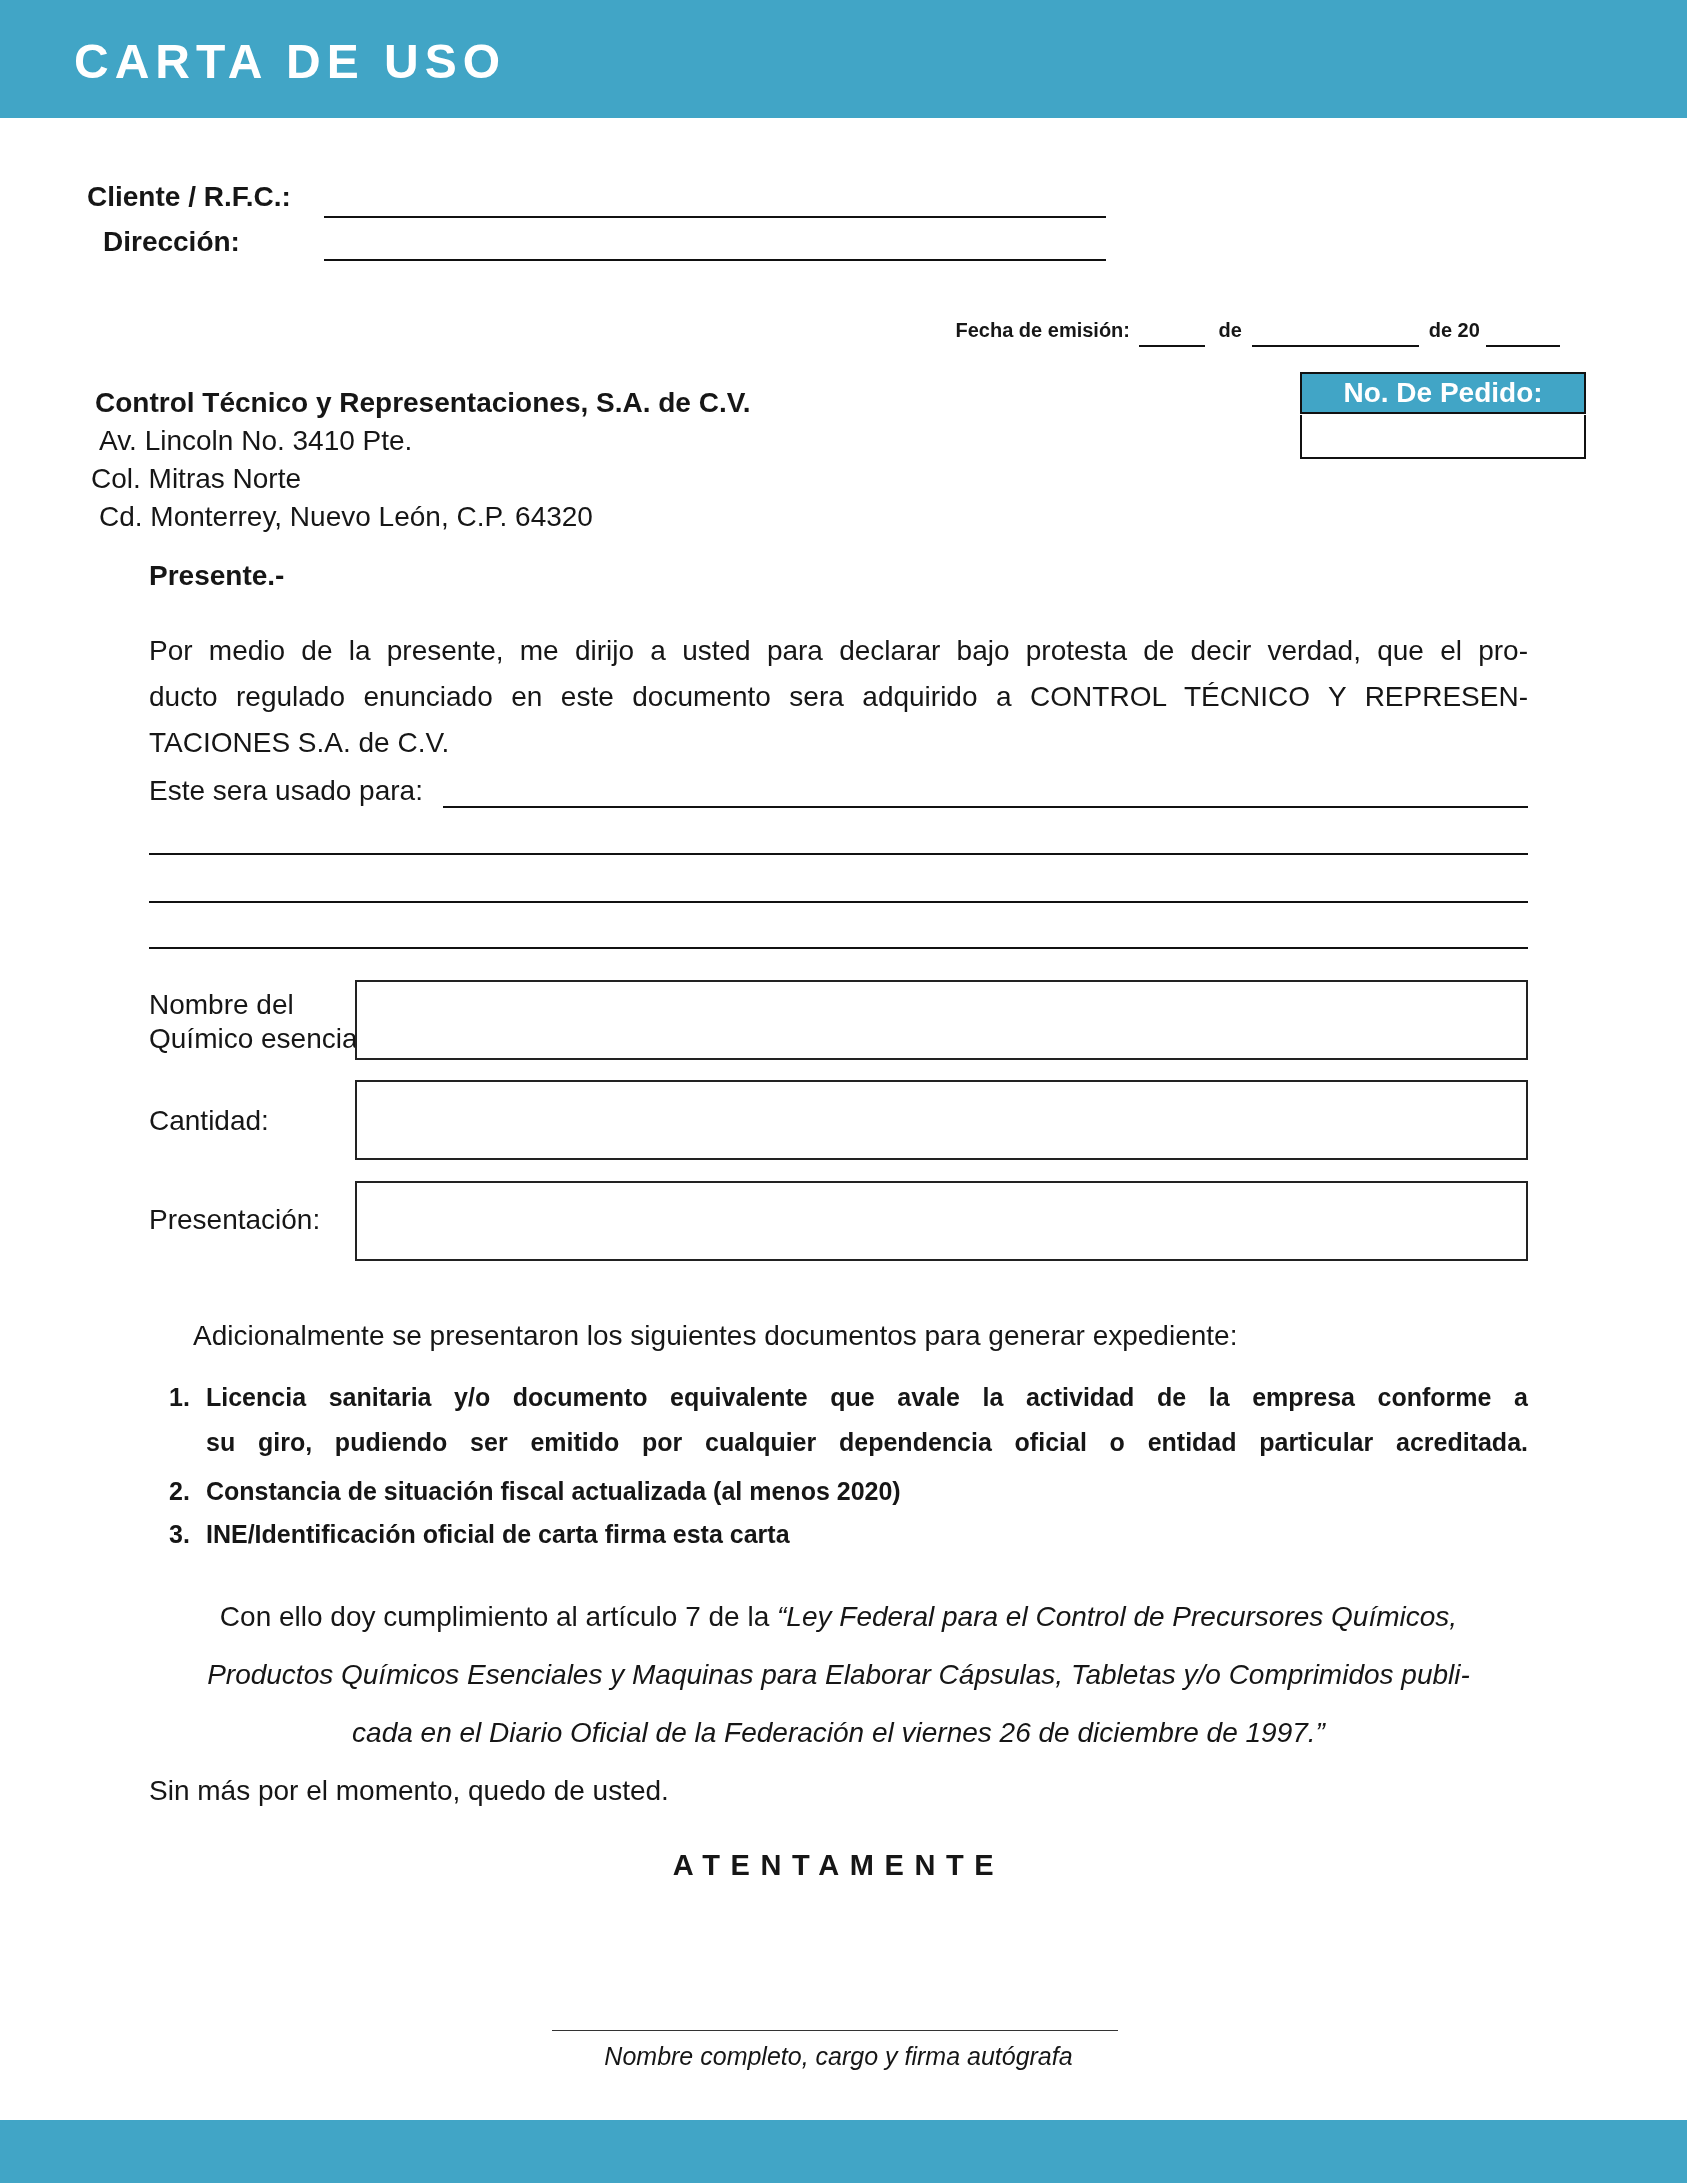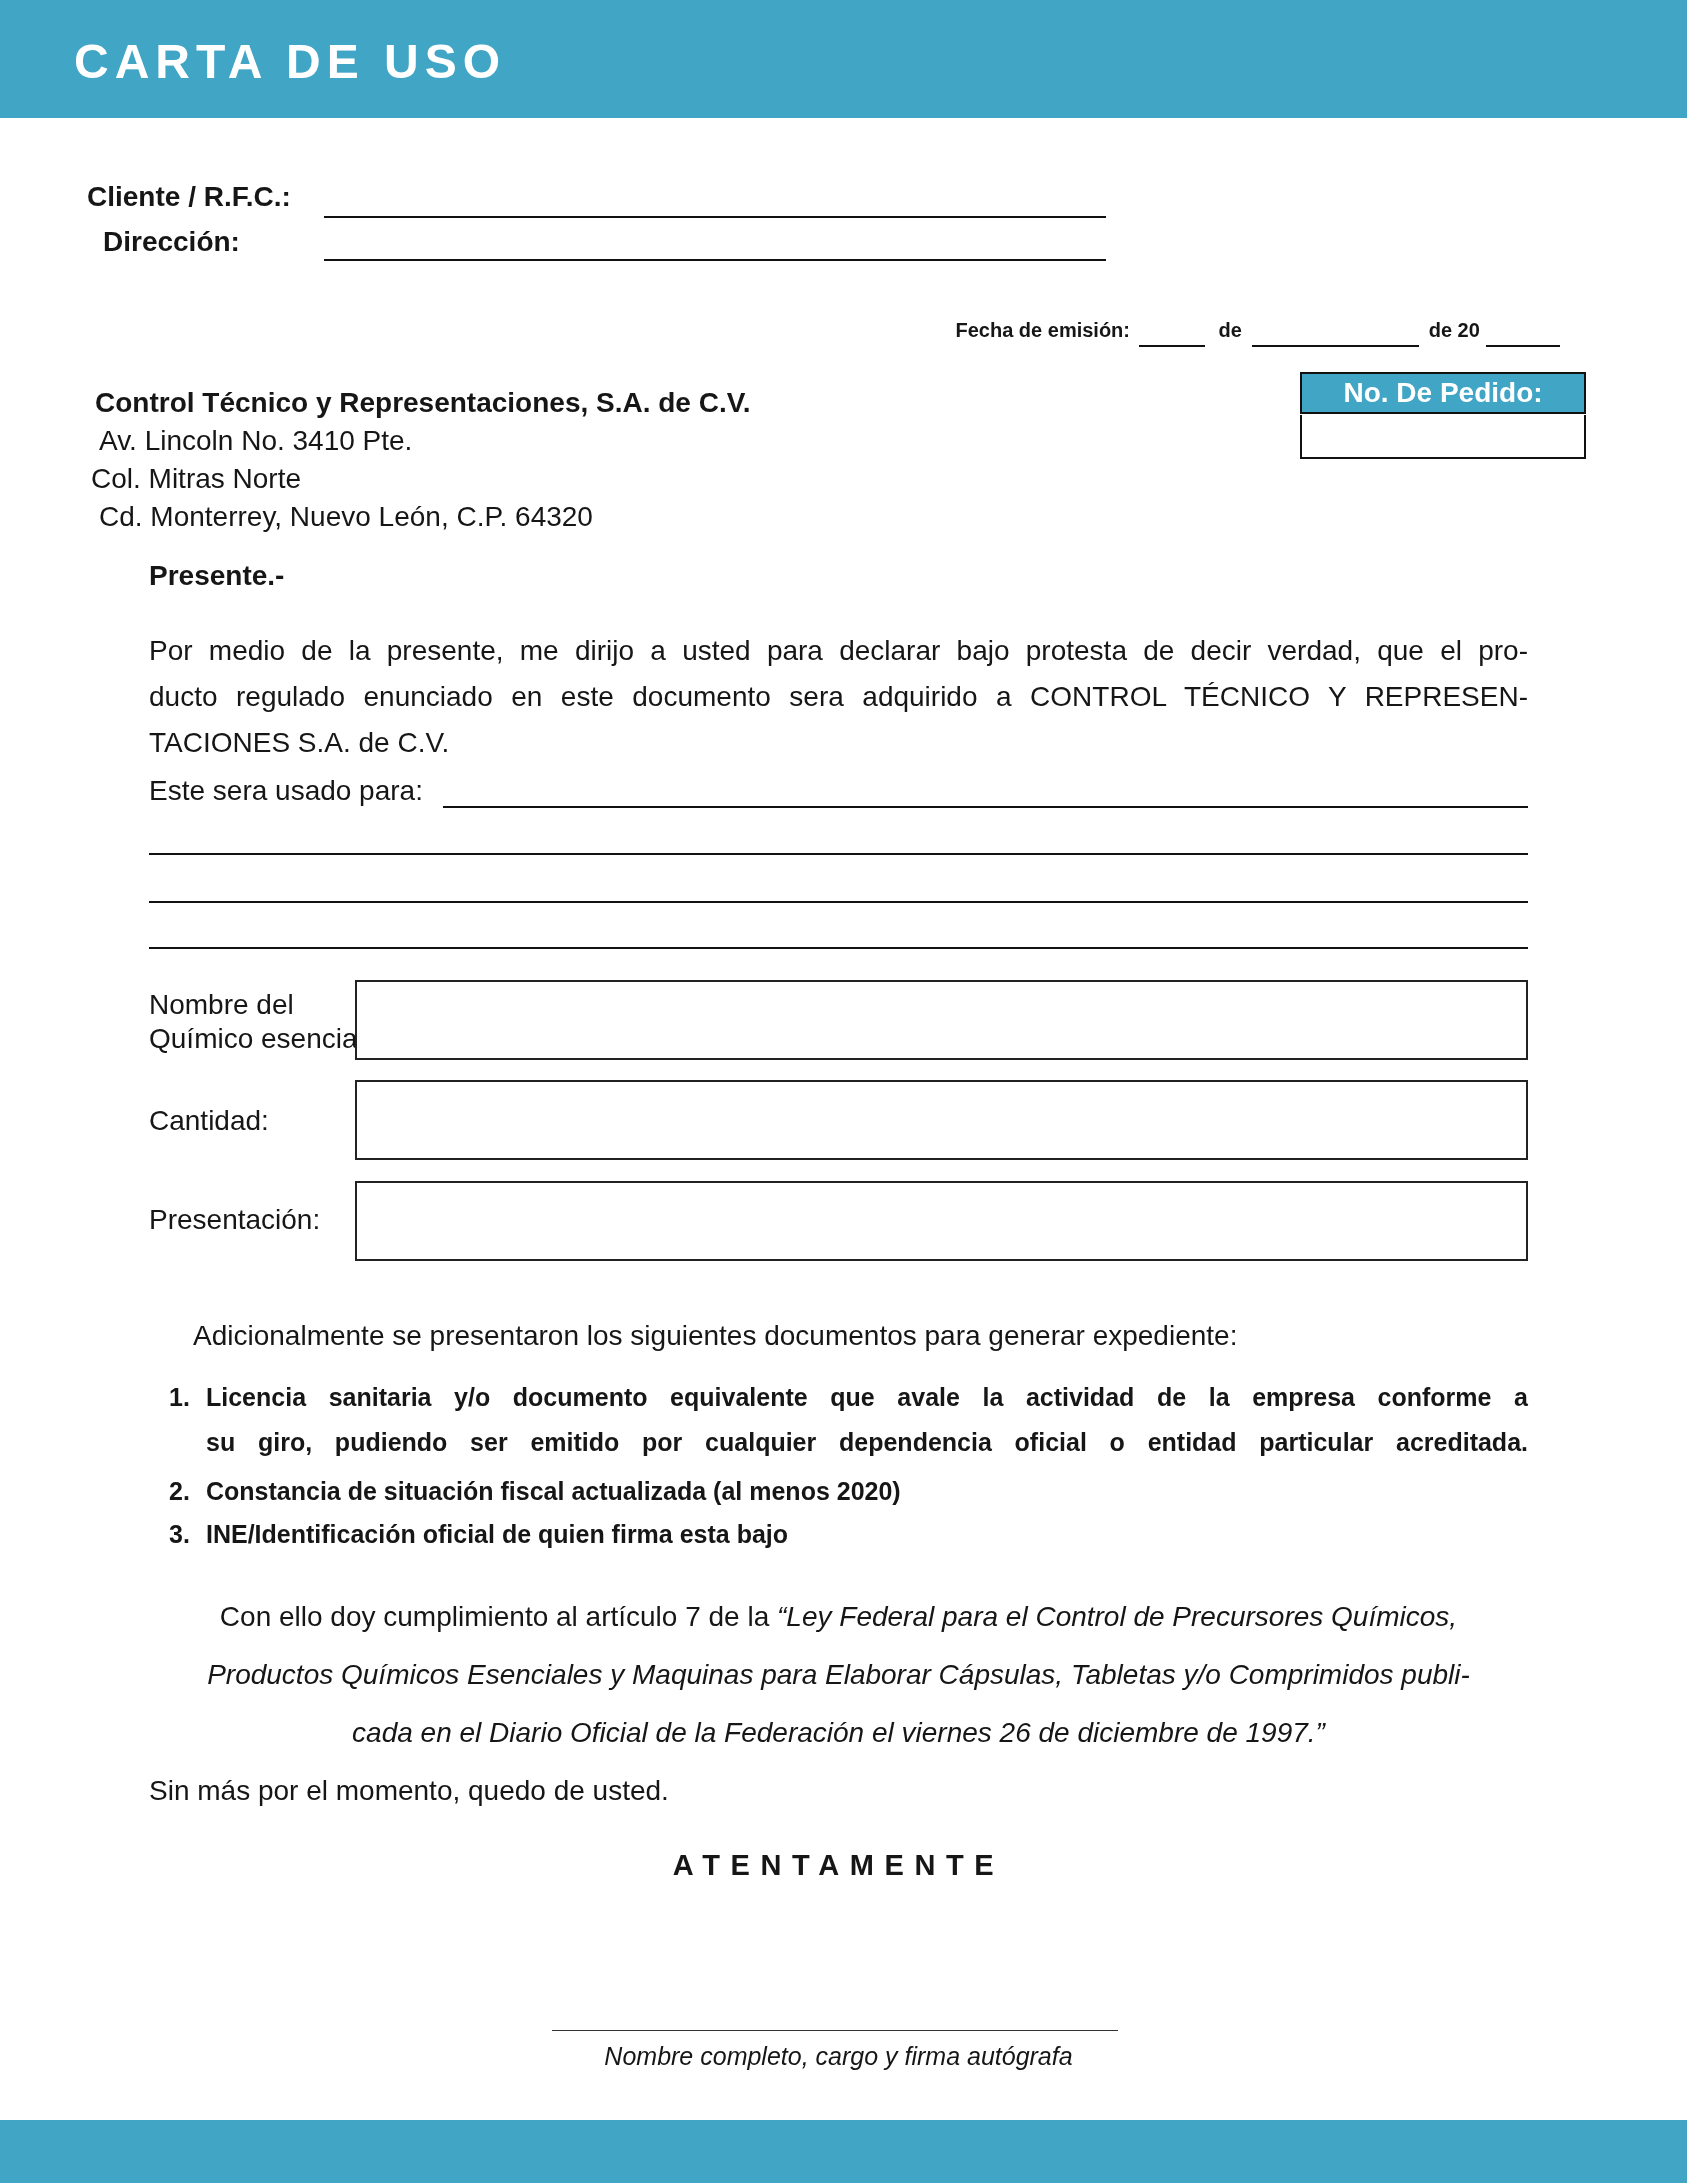--- a/index.html
+++ b/index.html
@@ -135,21 +135,21 @@
   <div class="abs t" style="left:149px; top:1319px;margin-left:44px;">Adicionalmente se presentaron los siguientes documentos para generar expediente:</div>
 
   <div class="abs li-num" style="left:169px; top:1383px;">1.</div>
   <div class="abs li-text li-just" style="left:206px; top:1428px; width:1322px;">su giro, pudiendo ser emitido por cualquier dependencia oficial o entidad particular acreditada.</div>
   <div class="abs li-text li-just" style="left:206px; top:1383px; width:1322px;">Licencia sanitaria y/o documento equivalente que avale la actividad de la empresa conforme a</div>
 
   <div class="abs li-num" style="left:169px; top:1477px;">2.</div>
   <div class="abs li-text" style="left:206px; top:1477px;">Constancia de situación fiscal actualizada (al menos 2020)</div>
 
   <div class="abs li-num" style="left:169px; top:1520px;">3.</div>
-  <div class="abs li-text" style="left:206px; top:1520px;">INE/Identificación oficial de quien firma esta bajo</div>
+  <div class="abs li-text" style="left:206px; top:1520px;">INE/Identificación oficial de carta firma esta carta</div>
 
   <div class="abs t center" style="left:149px; top:1600px; width:1379px; white-space:normal;">
     <span>Con ello doy cumplimiento al artículo 7 de la </span><span class="it">“Ley Federal para el Control de Precursores Químicos,</span>
   </div>
   <div class="abs t center it" style="left:149px; top:1658px; width:1379px; white-space:normal;">Productos Químicos Esenciales y Maquinas para Elaborar Cápsulas, Tabletas y/o Comprimidos publi-</div>
   <div class="abs t center it" style="left:149px; top:1716px; width:1379px; white-space:normal;">cada en el Diario Oficial de la Federación el viernes 26 de diciembre de 1997.”</div>
 
   <div class="abs t" style="left:149px; top:1774px;">Sin más por el momento, quedo de usted.</div>
 
   <div class="abs t bold center" style="left:149px; top:1848px; width:1379px; font-size:29px; letter-spacing:10.6px;">ATENTAMENTE</div>

